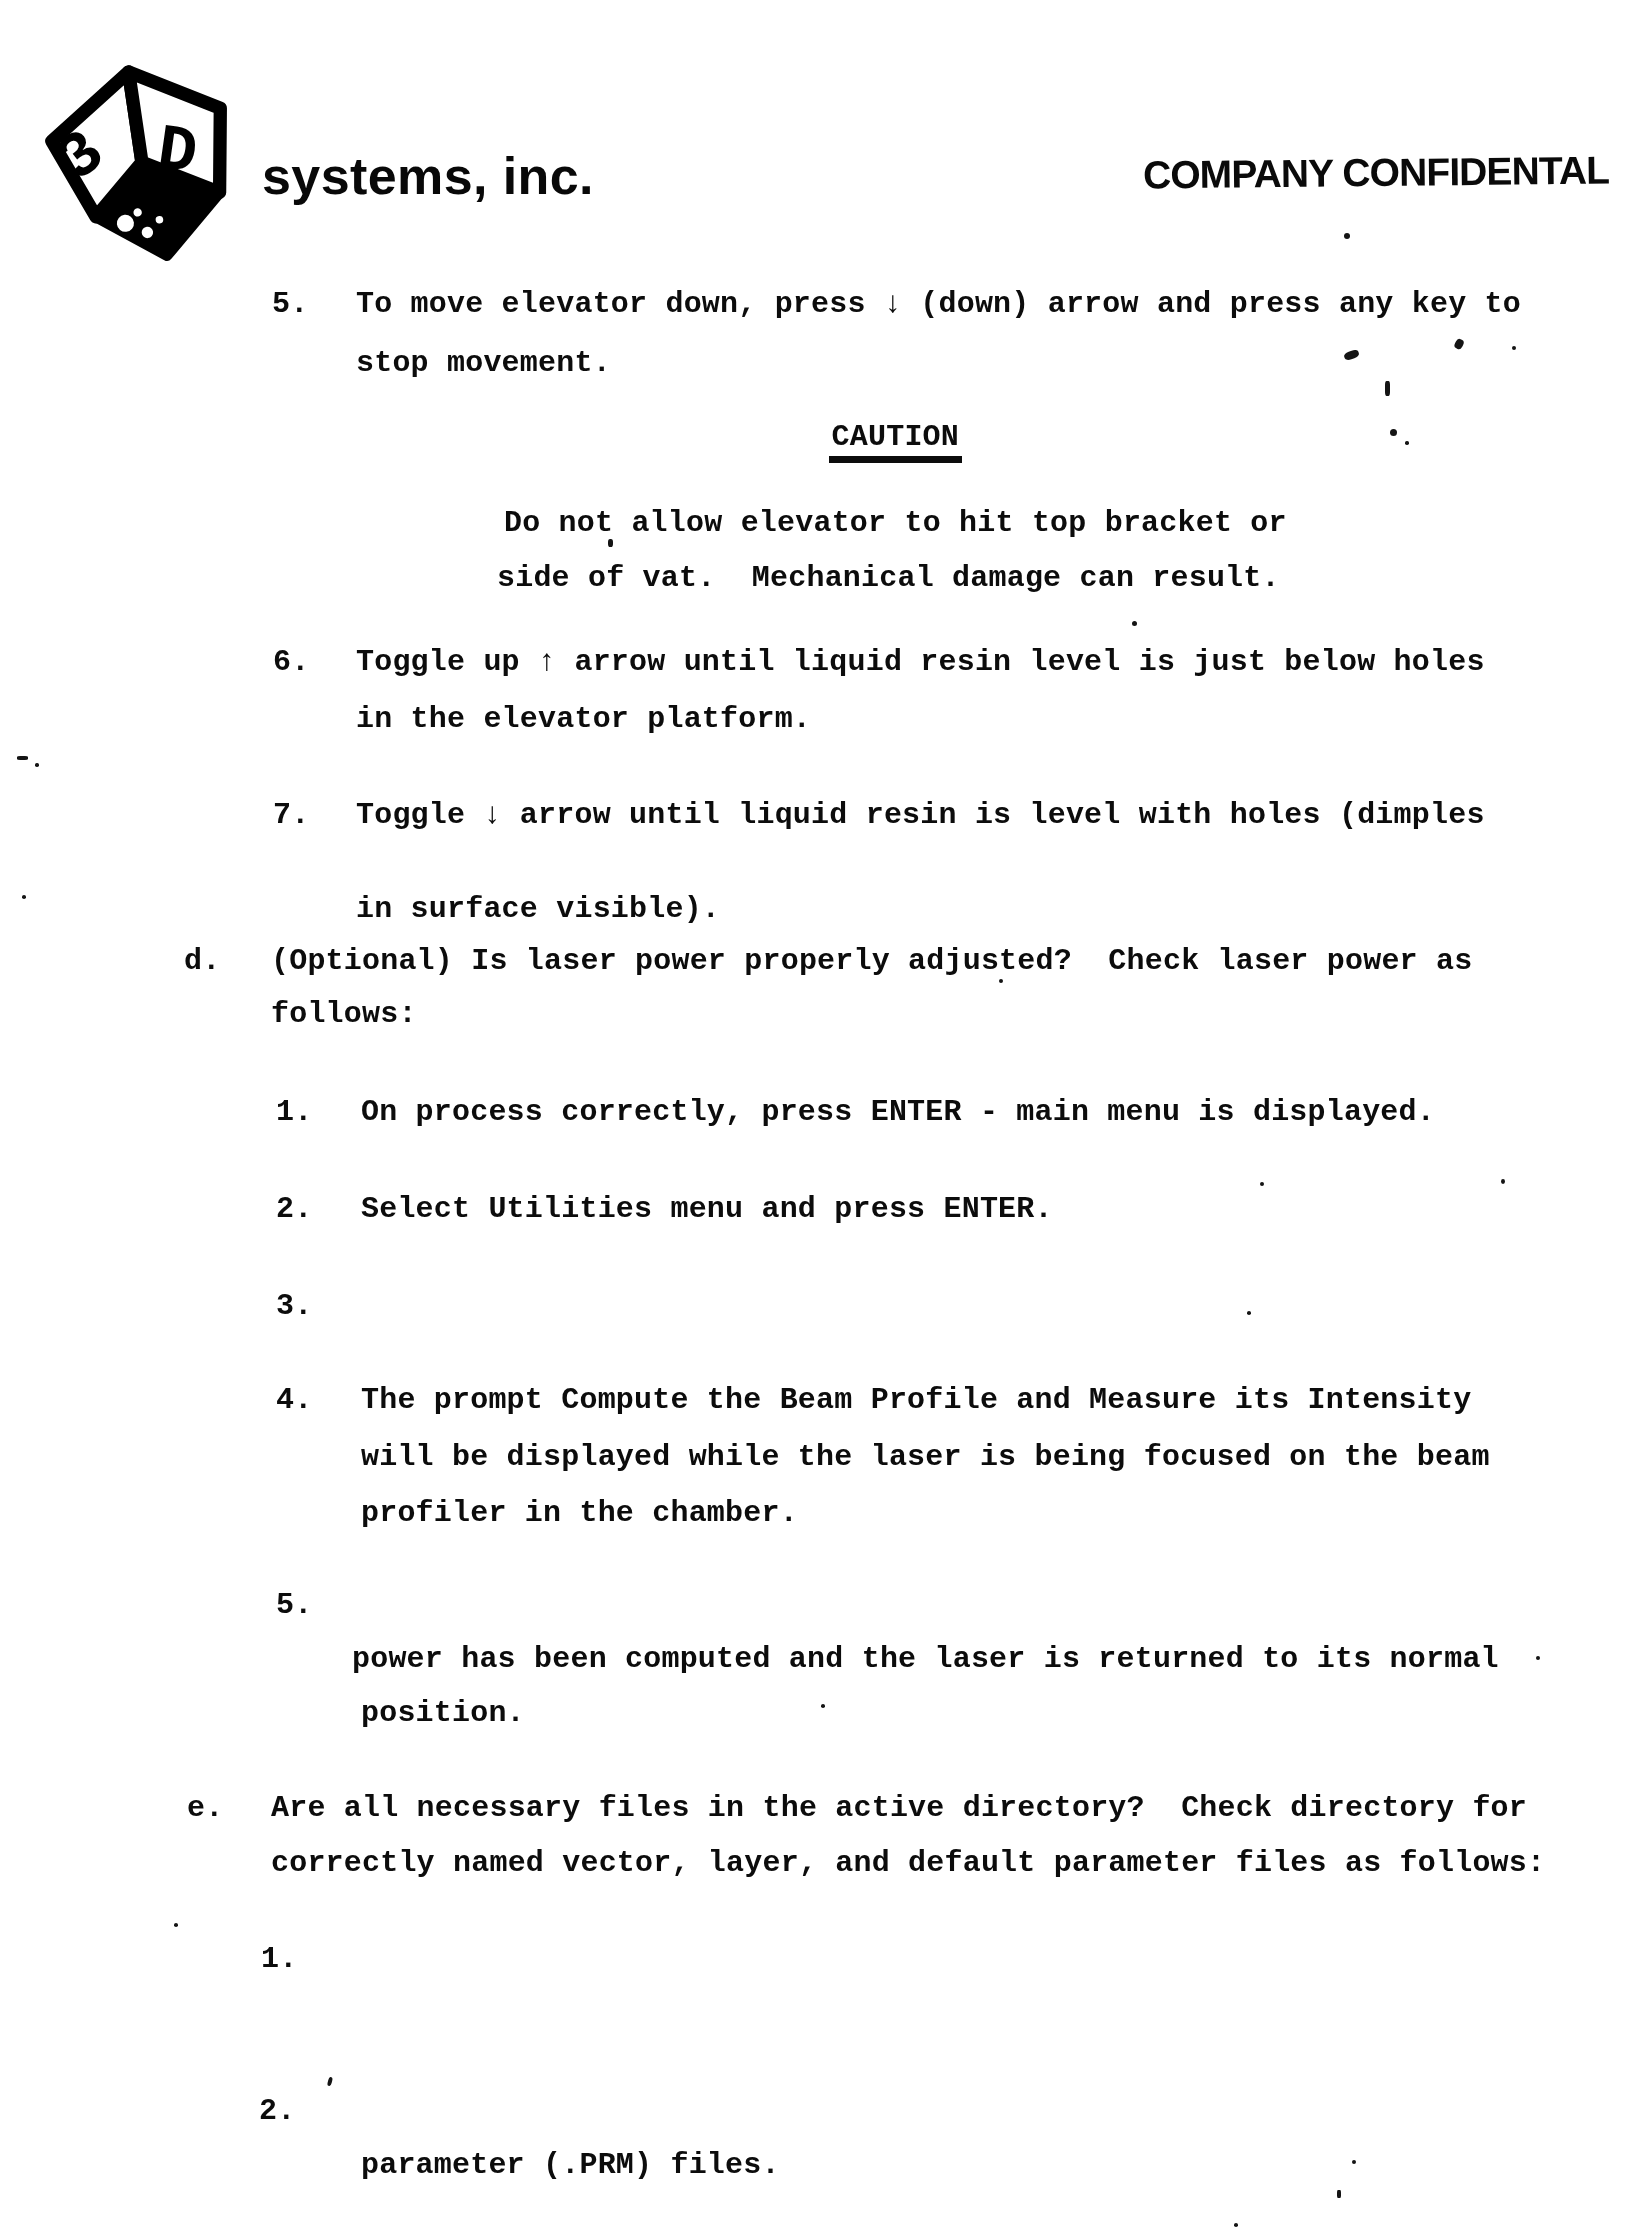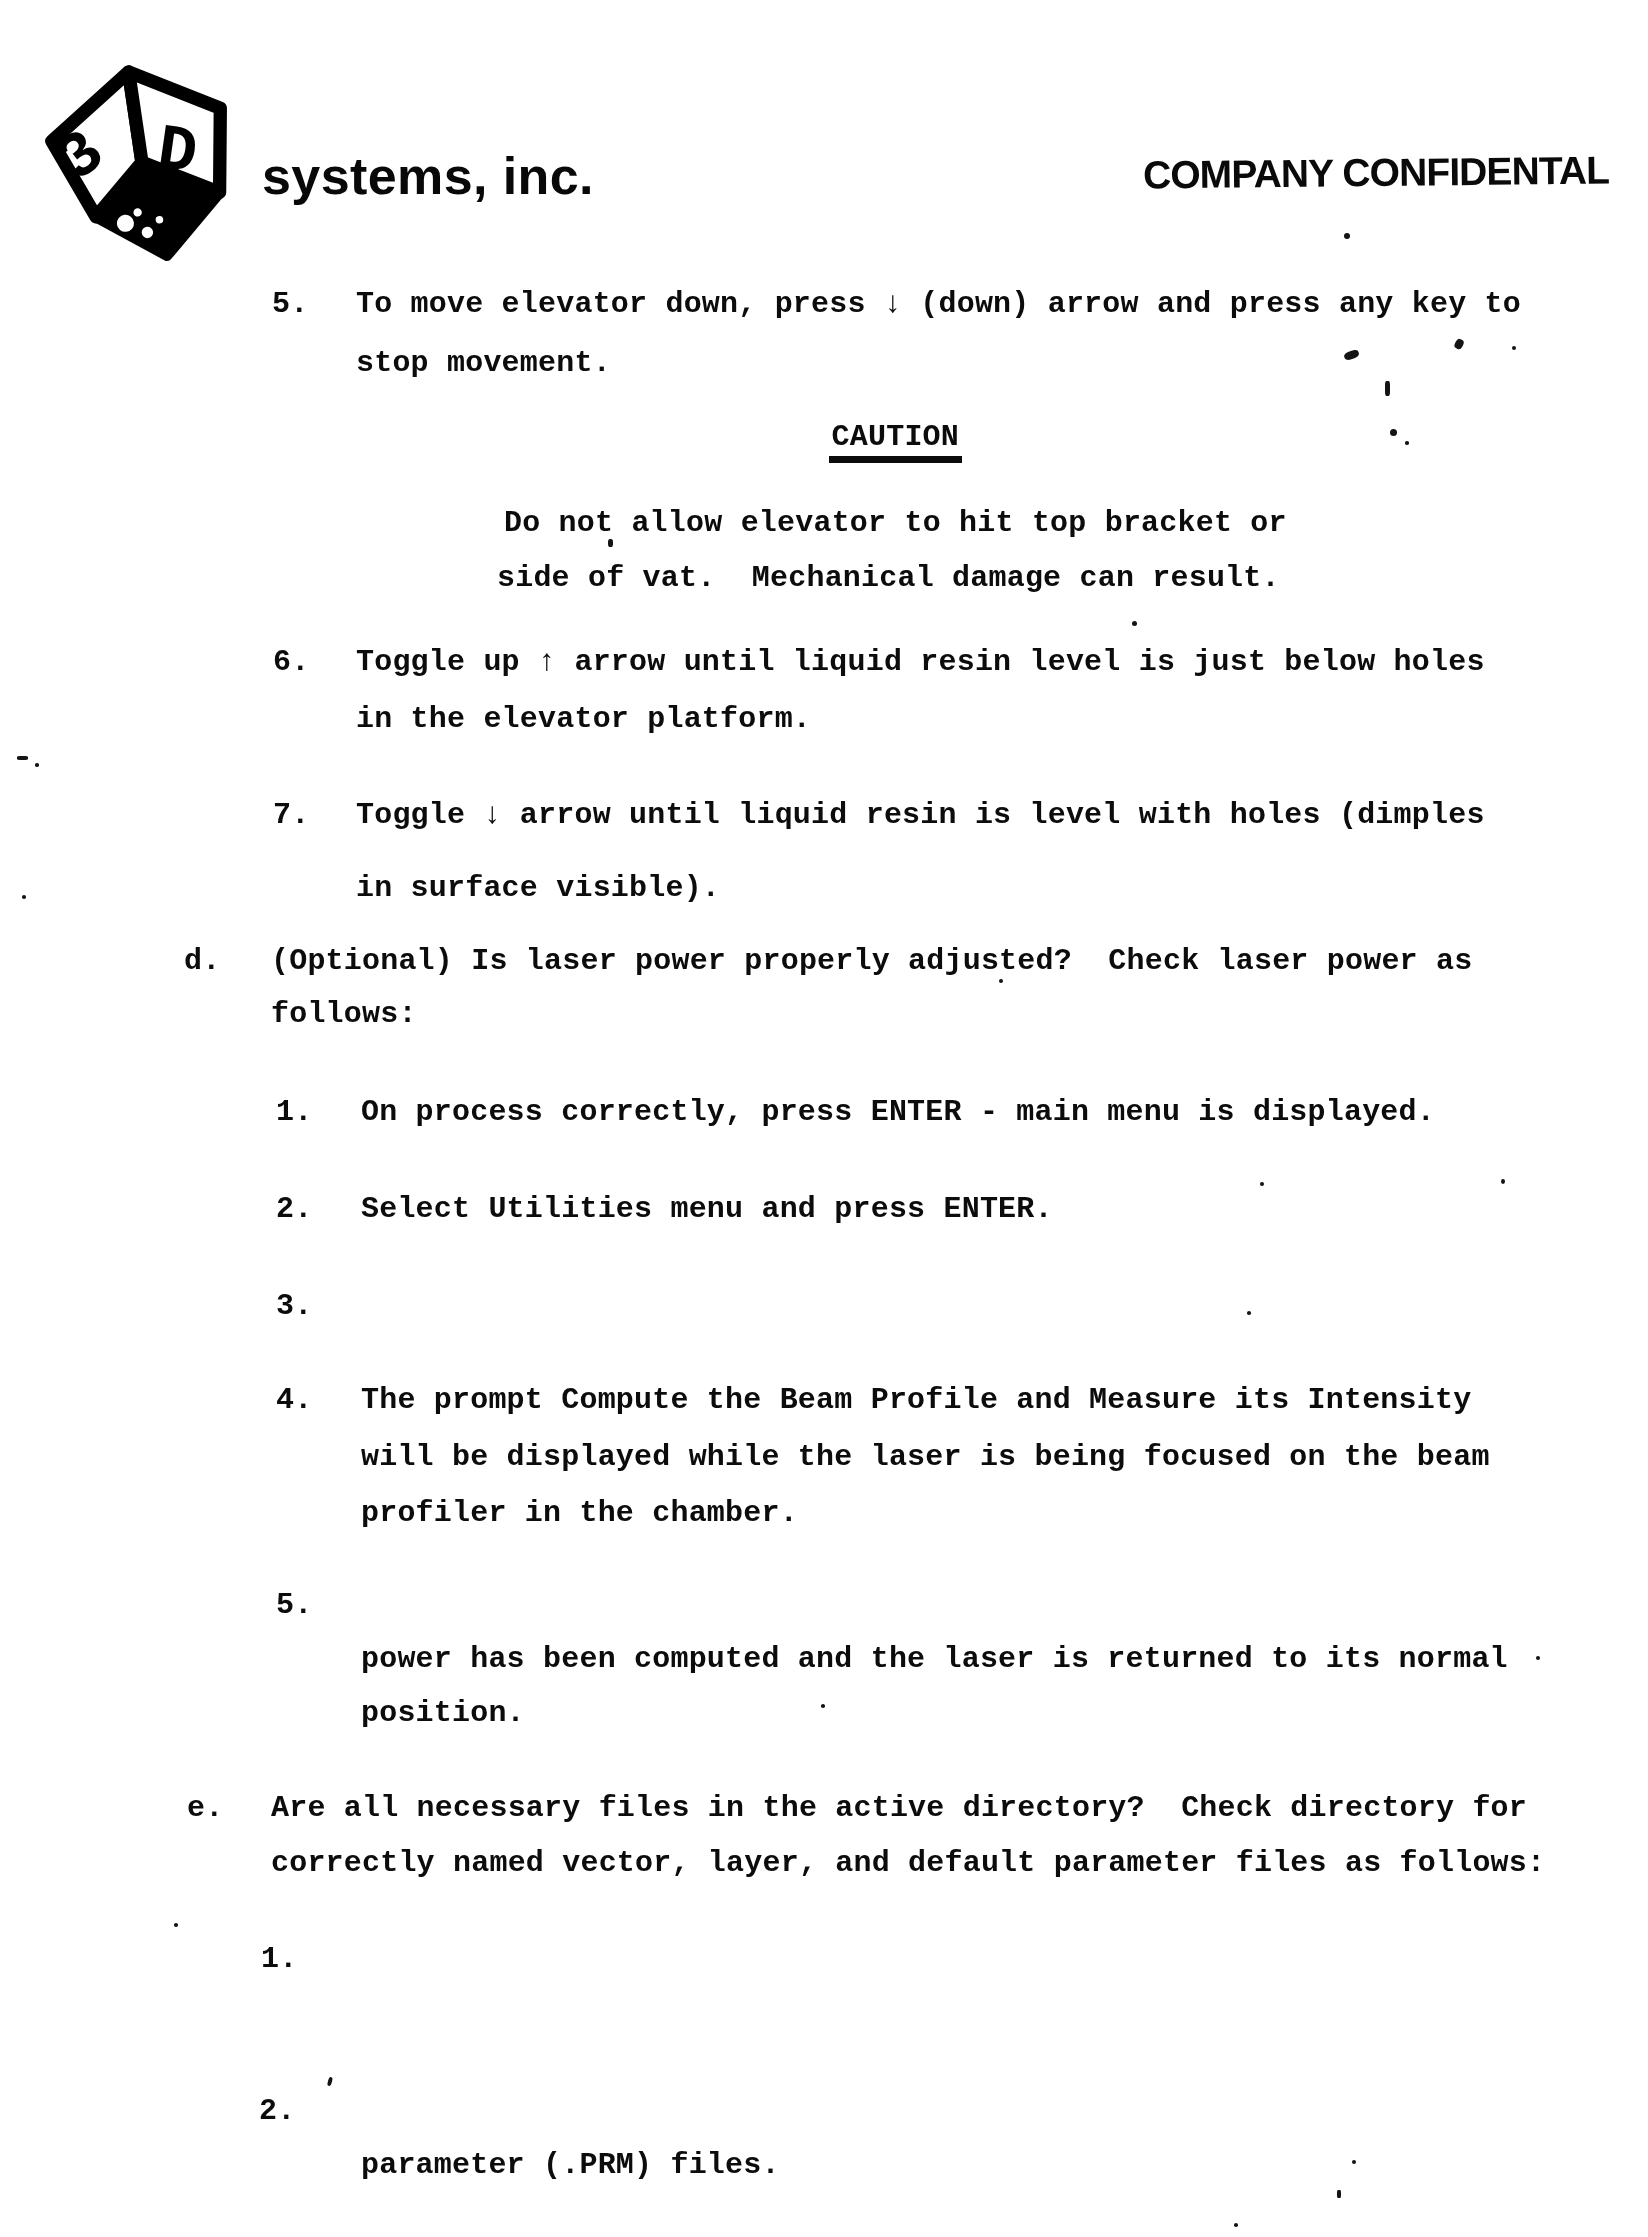--- a/index.html
+++ b/index.html
@@ -86,41 +86,41 @@
   <span class="t caution-title" style="left:829px; top:422px">CAUTION</span>
   <span class="t" style="left:497px; top:563px">side of vat.  Mechanical damage can result.</span>
   <span class="t" style="left:504px; top:508px">Do not allow elevator to hit top bracket or</span>
 
   <span class="t" style="left:273px; top:647px">6.</span>
   <span class="t" style="left:356px; top:647px">Toggle up ↑ arrow until liquid resin level is just below holes</span>
   <span class="t" style="left:356px; top:704px">in the elevator platform.</span>
 
   <span class="t" style="left:273px; top:800px">7.</span>
   <span class="t" style="left:356px; top:800px">Toggle ↓ arrow until liquid resin is level with holes (dimples</span>
-  <span class="t" style="left:356px; top:873px">in surface visible).</span>
+  <span class="t" style="left:356px; top:894px">in surface visible).</span>
 
   <span class="t" style="left:184px; top:946px">d.</span>
   <span class="t" style="left:271px; top:946px">(Optional) Is laser power properly adjusted?  Check laser power as</span>
   <span class="t" style="left:271px; top:999px">follows:</span>
 
   <span class="t" style="left:276px; top:1097px">1.</span>
   <span class="t" style="left:361px; top:1097px">On process correctly, press ENTER - main menu is displayed.</span>
 
   <span class="t" style="left:276px; top:1194px">2.</span>
   <span class="t" style="left:361px; top:1194px">Select Utilities menu and press ENTER.</span>
 
   <span class="t" style="left:276px; top:1291px">3.</span>
 
   <span class="t" style="left:276px; top:1385px">4.</span>
   <span class="t" style="left:361px; top:1385px">The prompt Compute the Beam Profile and Measure its Intensity</span>
   <span class="t" style="left:361px; top:1442px">will be displayed while the laser is being focused on the beam</span>
   <span class="t" style="left:361px; top:1498px">profiler in the chamber.</span>
 
   <span class="t" style="left:276px; top:1590px">5.</span>
-  <span class="t" style="left:361px; top:1644px">power has been computed and the laser is returned to its normal</span>
+  <span class="t" style="left:352px; top:1644px">power has been computed and the laser is returned to its normal</span>
   <span class="t" style="left:361px; top:1698px">position.</span>
 
   <span class="t" style="left:187px; top:1793px">e.</span>
   <span class="t" style="left:271px; top:1793px">Are all necessary files in the active directory?  Check directory for</span>
   <span class="t" style="left:271px; top:1848px">correctly named vector, layer, and default parameter files as follows:</span>
 
   <span class="t" style="left:261px; top:1944px">1.</span>
 
   <span class="t" style="left:259px; top:2096px">2.</span>
   <span class="t" style="left:361px; top:2150px">parameter (.PRM) files.</span>

